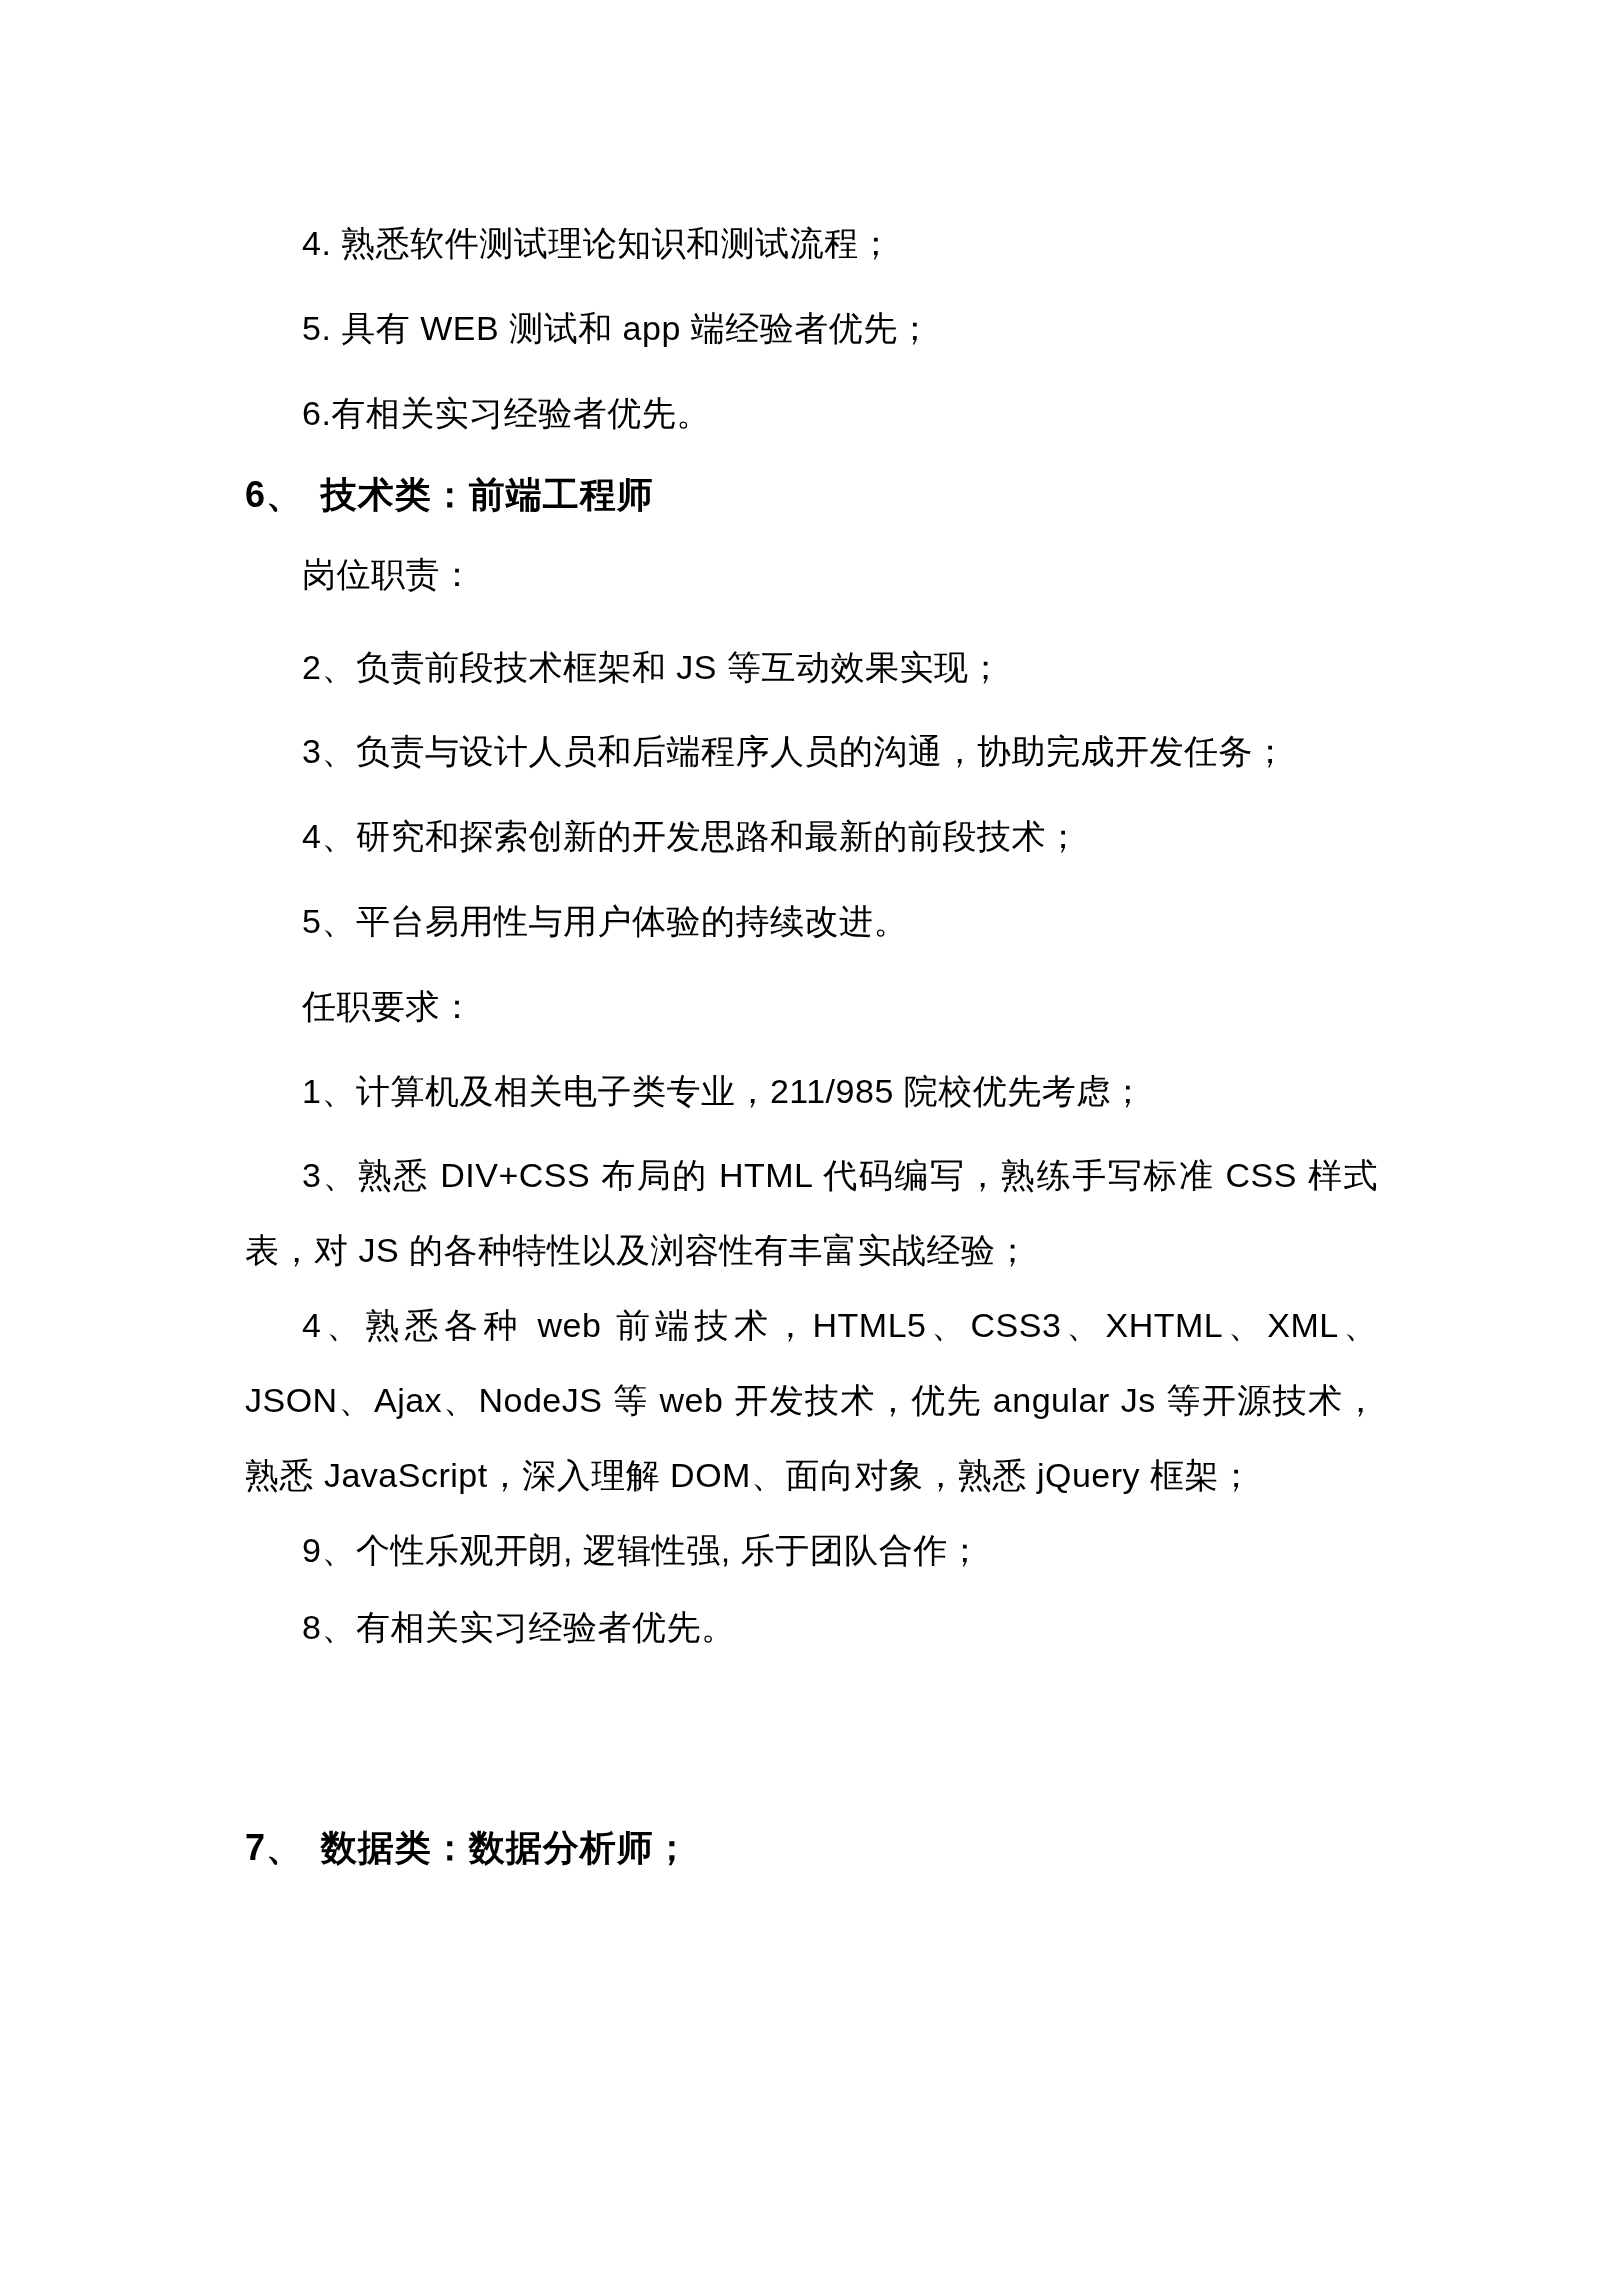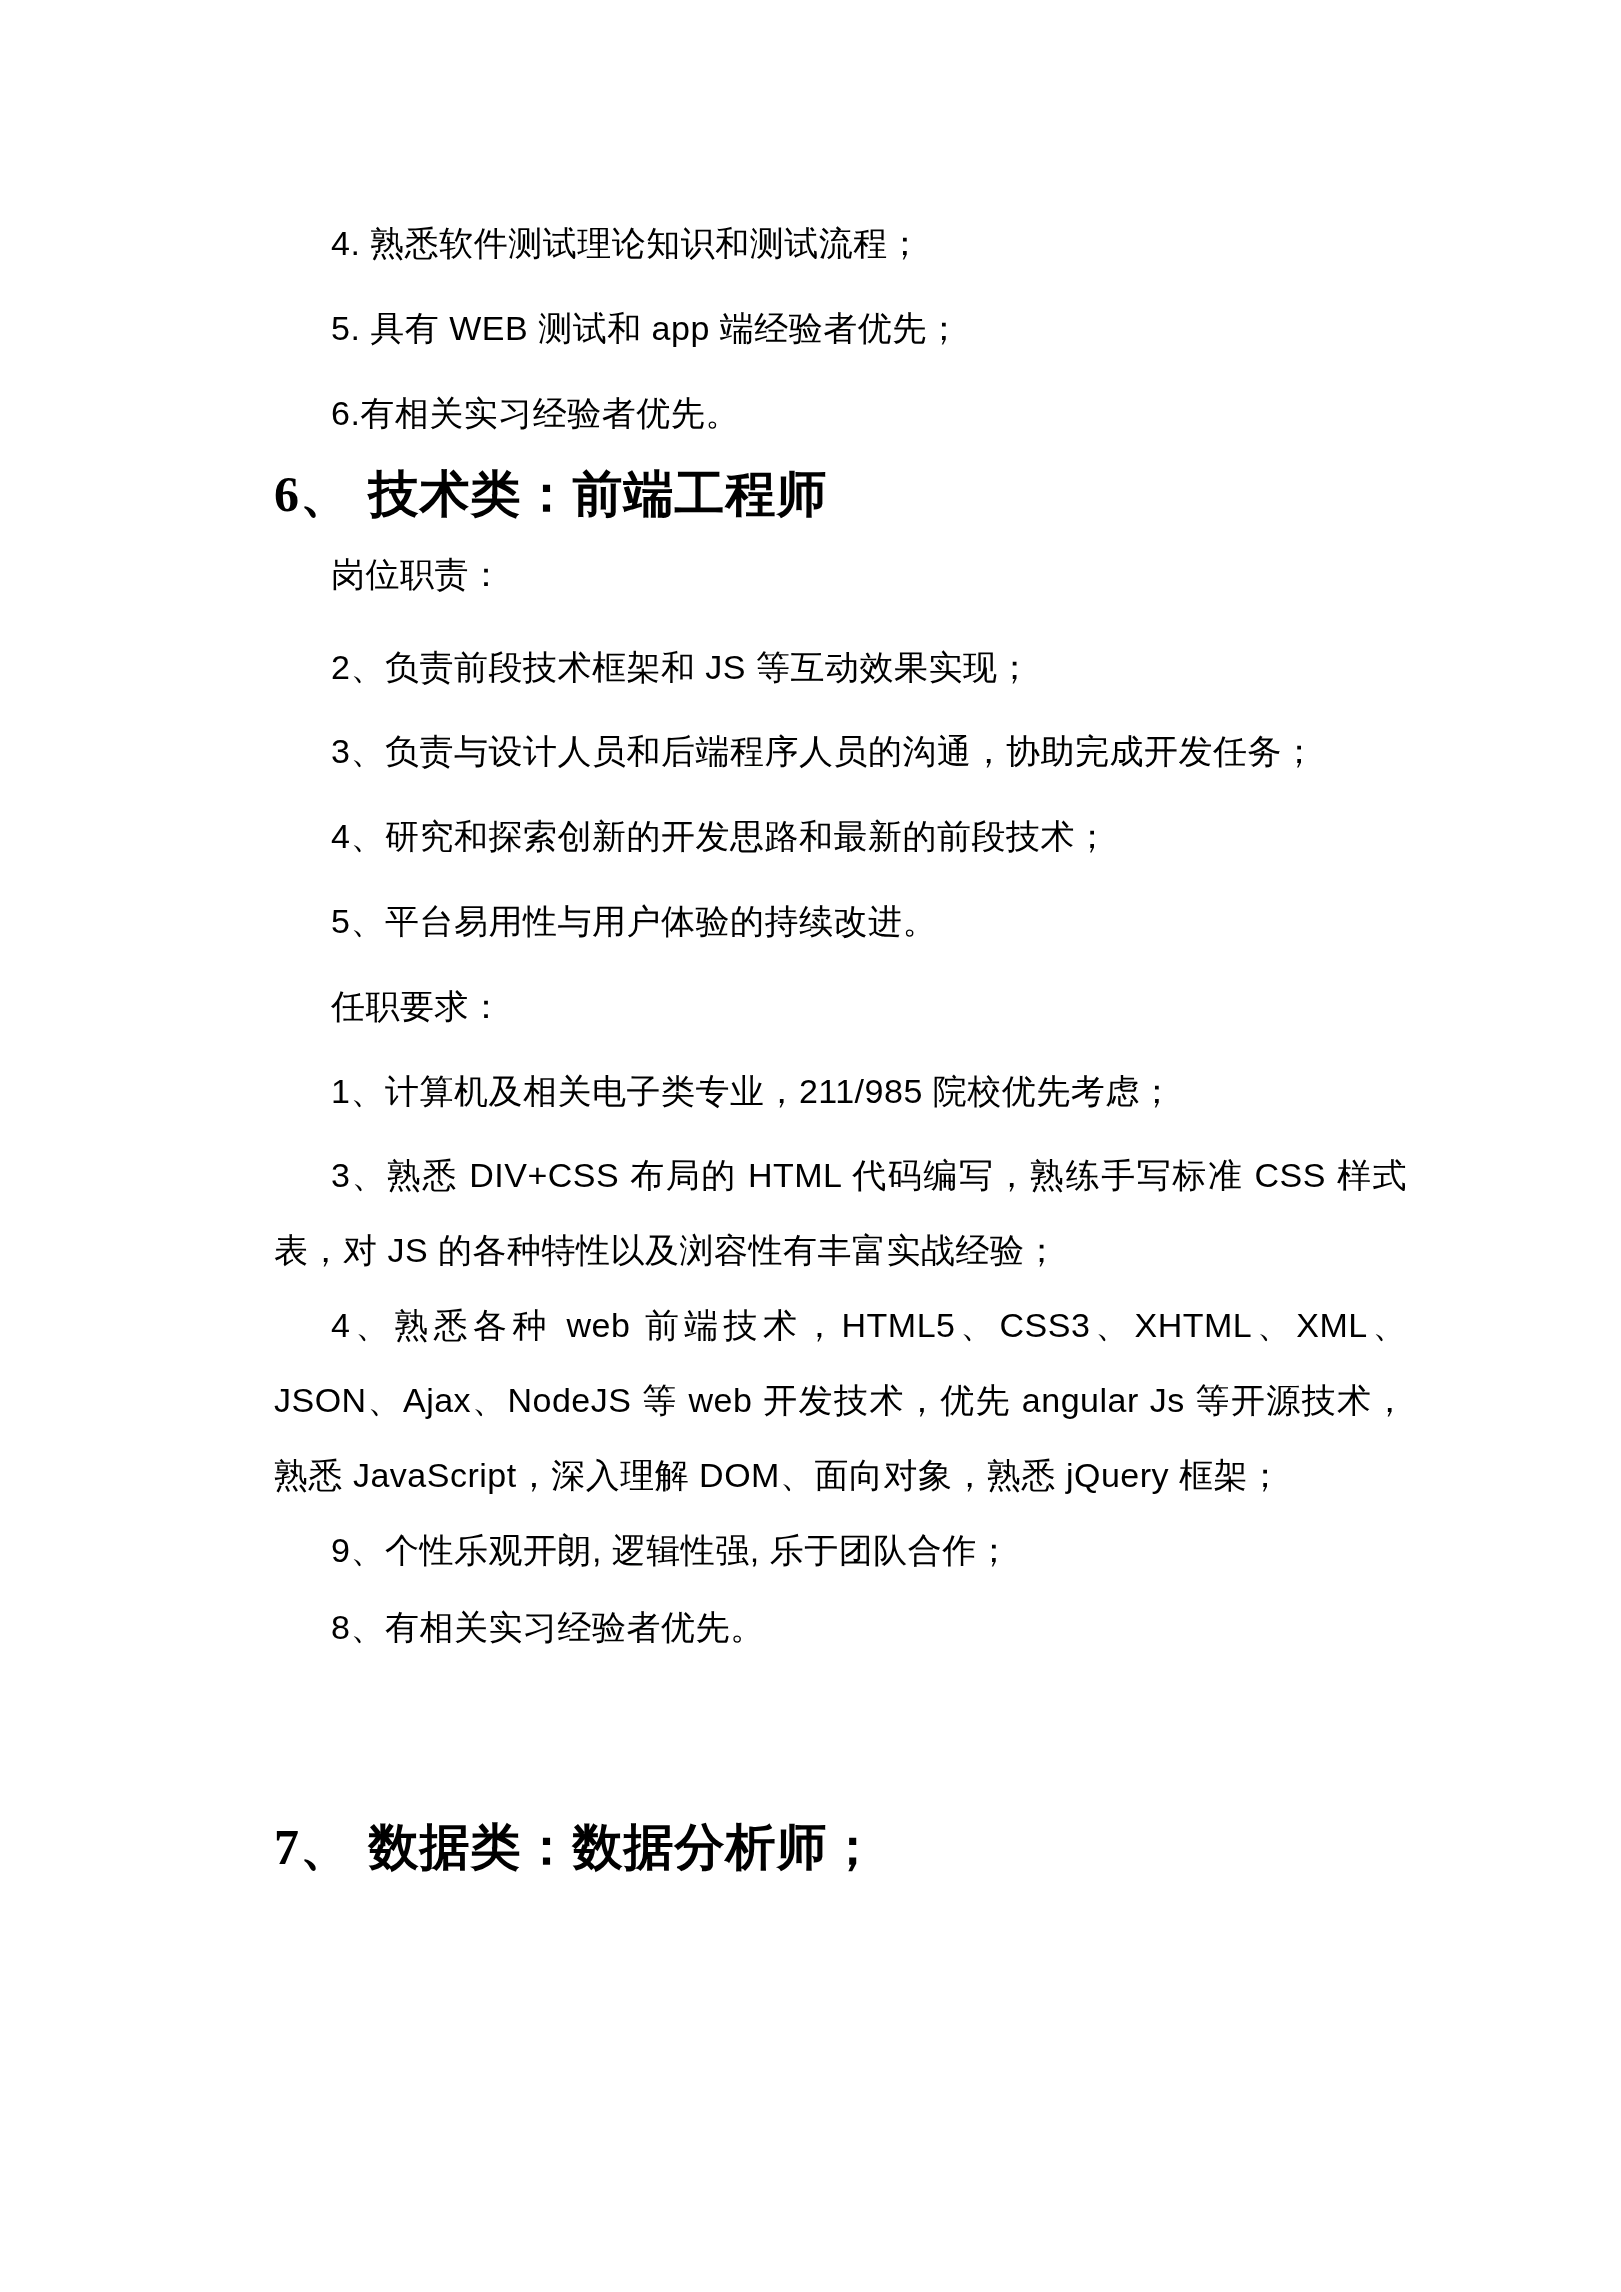--- a/index.html
+++ b/index.html
@@ -17,42 +17,40 @@
     left: 0; top: 0;
     width: 1621px;
     height: 2293px;
     background: #ffffff;
   }
   .content {
     position: absolute;
     left: 245px;
     top: 206px;
     width: 1133px;
-    margin-left: 29px;
   }
   .para {
     font-size: 34px;
     line-height: 75px;
     margin: 0 0 9.8px 0;
     text-indent: 57px;
     text-align: justify;
     font-weight: 400;
     letter-spacing: 0.5px;
   }
   .mb18 { margin-bottom: 17.6px; }
   .mb0  { margin-bottom: 0; }
   .mb2  { margin-bottom: 2px; }
   .h2 {
-    font-size: 50px;
+    font-size: 36px;
     line-height: 61px;
     font-weight: 700;
     margin: 13.7px 0 11.8px 0;
     text-indent: 0;
     letter-spacing: 1px;
-    font-family: Liberation Serif, serif;
   }
   .h2 .h-num { margin-right: 17.6px; }
   .h2-last { margin-top: 152px; }
 </style>
 </head>
 <body>
 
 <div class="page">
   <div class="content">
 

